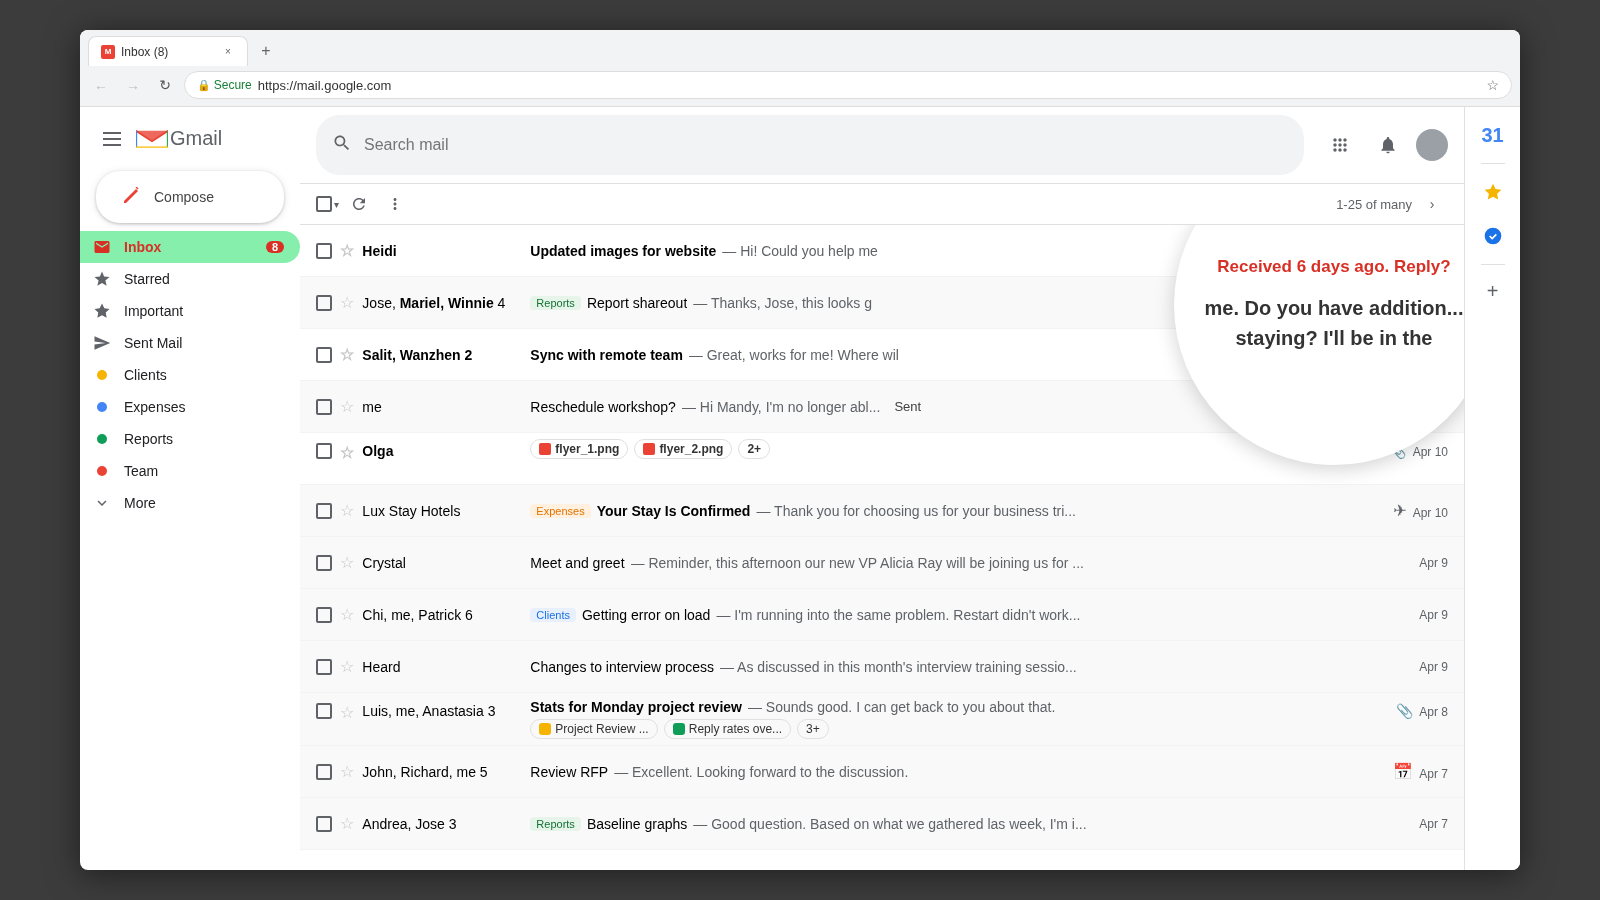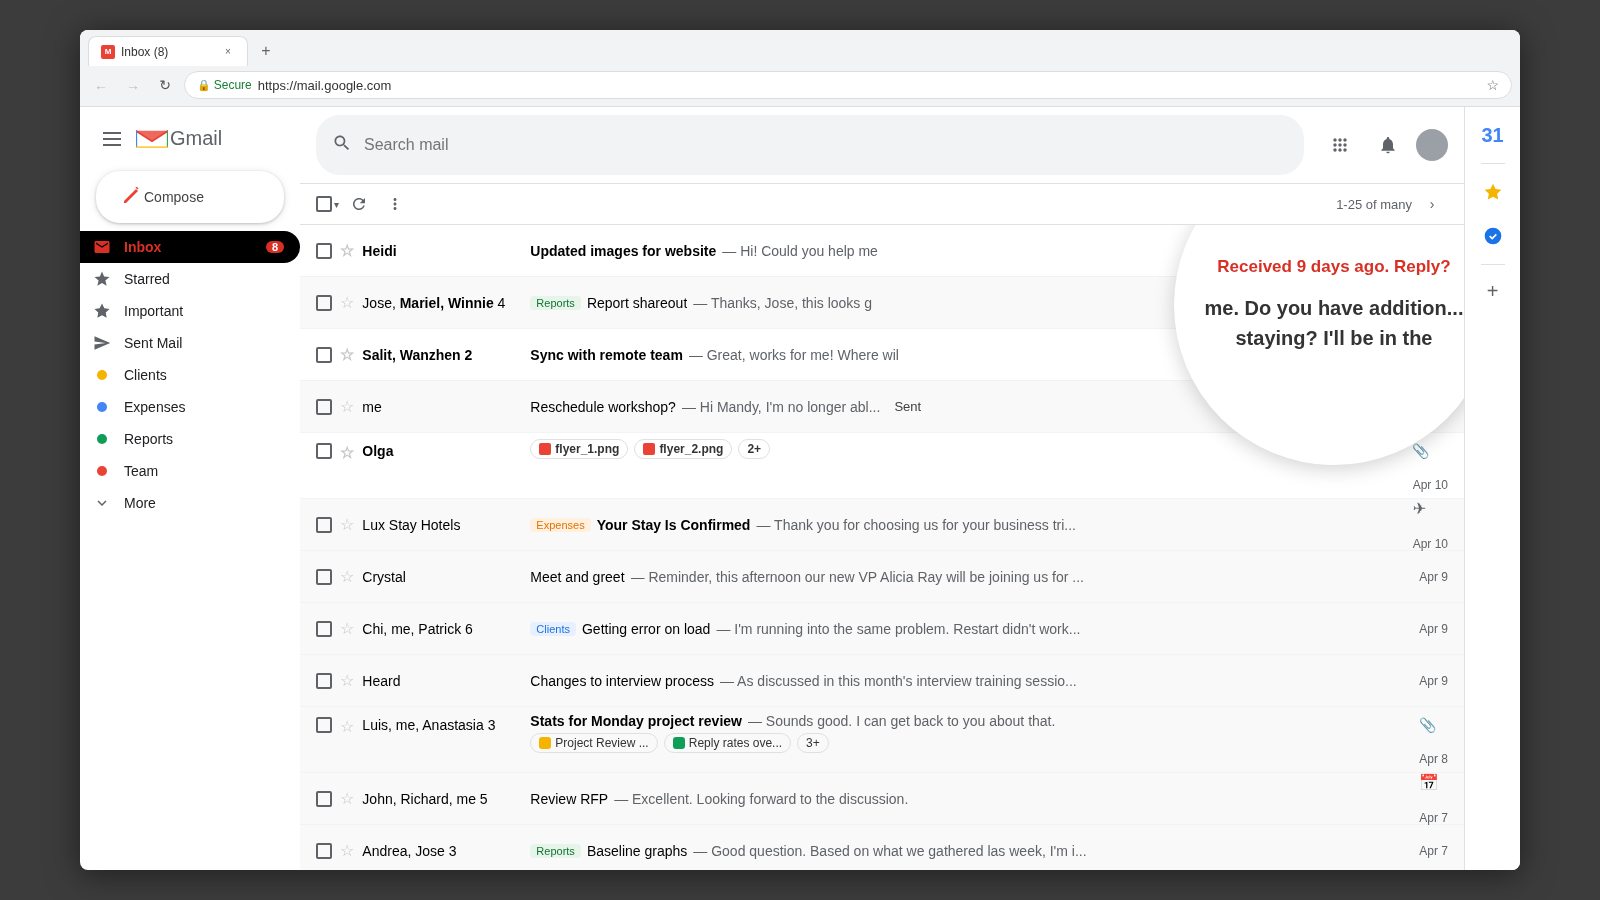--- a/index.html
+++ b/index.html
@@ -184,21 +184,21 @@
     }
 
     .compose-btn {
       margin: 8px 16px;
       background: #fff;
       border: none;
       border-radius: 24px;
       padding: 12px 20px;
       display: flex;
       align-items: center;
-      gap: 0;
+      gap: 10px;
       cursor: pointer;
       box-shadow: 0 1px 3px rgba(0,0,0,0.2), 0 1px 8px rgba(0,0,0,0.1);
       font-size: 14px;
       color: #444;
       font-weight: 500;
       transition: box-shadow 0.2s;
       width: calc(100% - 32px);
       text-align: center;
     }
 
@@ -216,21 +216,21 @@
       gap: 12px;
       padding: 4px 16px 4px 12px;
       cursor: pointer;
       border-radius: 0 24px 24px 0;
       height: 32px;
       font-size: 14px;
       color: #202124;
       font-weight: 400;
     }
     .nav-item.active {
-      background: #000000;
+      background: #86efac;
       color: #d93025;
       font-weight: 700;
     }
 
     .nav-icon {
       width: 20px;
       height: 20px;
       display: flex;
       align-items: center;
       justify-content: center;
@@ -479,24 +479,23 @@
 
     .chip-icon {
       width: 12px;
       height: 12px;
       border-radius: 2px;
       flex-shrink: 0;
     }
 
     .email-meta {
       display: flex;
-      align-items: flex-start;
-      gap: 19px;
+      align-items: flex-end;
+      gap: 6px;
       flex-shrink: 0;
-      flex-direction: column;
     }
 
     .email-date {
       font-size: 12px;
       color: #5f6368;
       white-space: nowrap;
       font-weight: 400;
     }
 
     .attachment-icon {
@@ -764,21 +763,21 @@
               <span class="email-snippet"> — Hi! Could you help me</span>
             </div>
           </div>
           <div class="email-meta">
             <span class="email-date"></span>
           </div>
 
           <div style="position:absolute; right:-30px; top:-80px; z-index:200; pointer-events:none;">
             <div style="width:320px; height:320px; background:white; border-radius:50%; box-shadow: 0 4px 20px rgba(0,0,0,0.18); display:flex; align-items:center; justify-content:center; overflow:hidden;">
               <div style="text-align:center; padding:24px;">
-                <div style="font-size:17px; font-weight:700; color:#d93025; margin-bottom:16px;">Received 9 days ago. Reply?</div>
+                <div style="font-size:17px; font-weight:700; color:#d93025; margin-bottom:16px;">Received 6 days ago. Reply?</div>
                 <div style="font-size:20px; color:#333; line-height:1.5;">
                   <span>me. Do you have addition...</span><br>
                   <span>staying? I'll be in the</span>
                 </div>
               </div>
             </div>
           </div>
         </div>
 
         <div class="email-row read">

